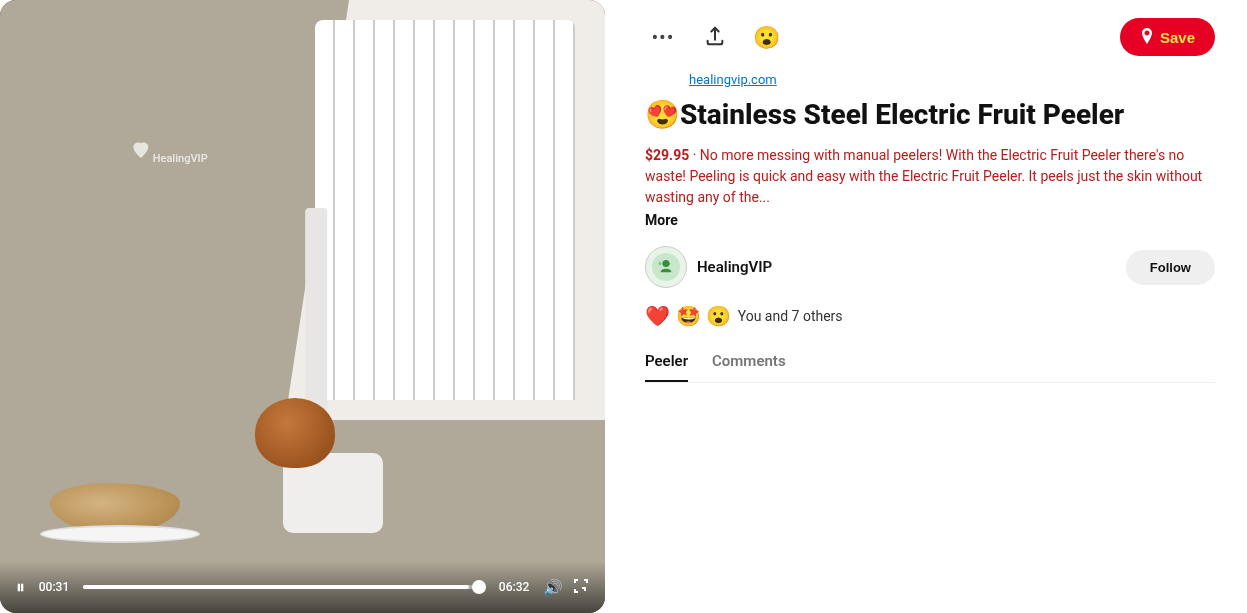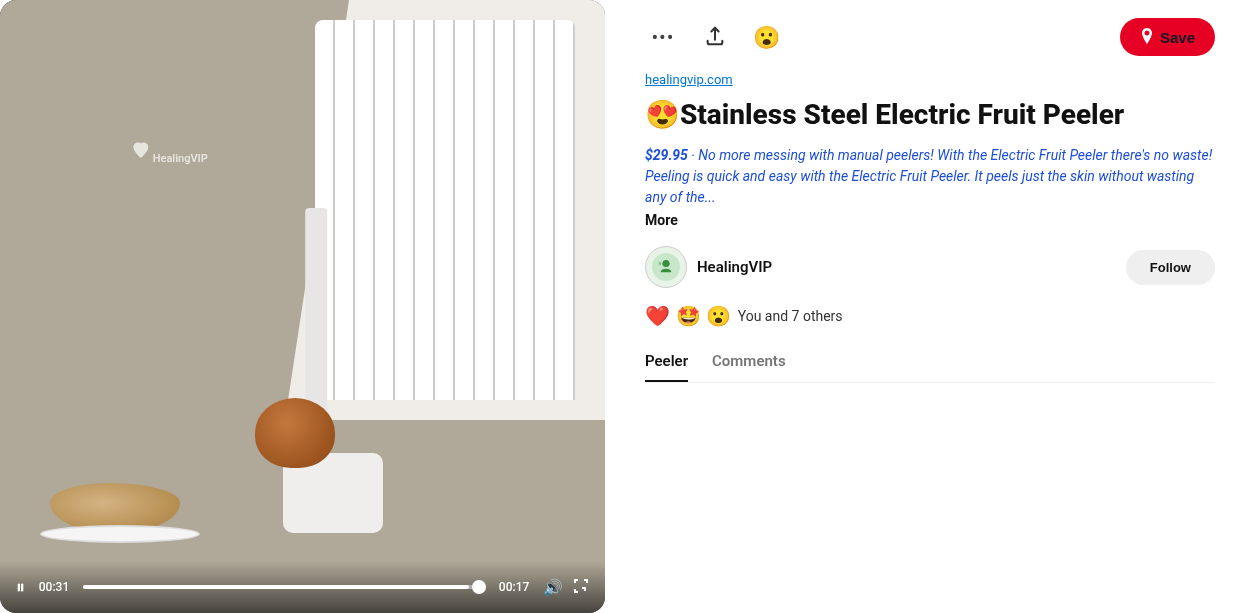--- a/index.html
+++ b/index.html
@@ -254,58 +254,58 @@
       align-items: center;
       justify-content: center;
       cursor: pointer;
       color: #333;
       font-size: 18px;
       border-radius: 50%;
     }
 
     .save-btn {
       background: #e60023;
-      color: #0f172a;
+      color: #fde047;
       border: none;
       padding: 10px 20px;
       border-radius: 24px;
       font-size: 15px;
       font-weight: 700;
       cursor: pointer;
       display: flex;
       align-items: center;
       gap: 6px;
     }
 
     
     .source-link {
       color: #0076d3;
       font-size: 13px;
       text-decoration: underline;
       cursor: pointer;
       margin-bottom: 10px;
       display: block;
+      margin-left: 44px;
     }
 
     
     .product-title {
       font-size: 28px;
       font-weight: 800;
       color: #111;
       line-height: 1.25;
       margin-bottom: 13px;
     }
 
     
     .product-desc {
       font-size: 14px;
-      color: #1d4ed8;
+      color: #b91c1c;
       line-height: 1.5;
       margin-bottom: 4px;
-      font-style: italic;
     }
 
     .product-desc .price {
       font-weight: 700;
     }
 
     .more-link {
       color: #111;
       font-weight: 700;
       font-size: 14px;
@@ -420,21 +420,21 @@
 
   <div class="video-controls">
     <div class="play-btn">⏸</div>
     <span class="time-label">00:31</span>
 
     <div class="progress-track">
       <div class="progress-fill"></div>
       <div class="progress-thumb"></div>
     </div>
 
-    <span class="time-label">00:17</span>
+    <span class="time-label">06:32</span>
     <span class="volume-icon">🔊</span>
     <span class="fullscreen-icon">
       <svg width="16" height="16" viewBox="0 0 16 16" fill="white">
         <path d="M1 1h4v2H3v2H1zm10 0h4v4h-2V3h-2zm-10 10h2v2h2v2H1zm12 2h-2v-2h-2v-2h4z"></path>
       </svg>
     </span>
   </div>
 </div>
 
 <div class="info-panel">

